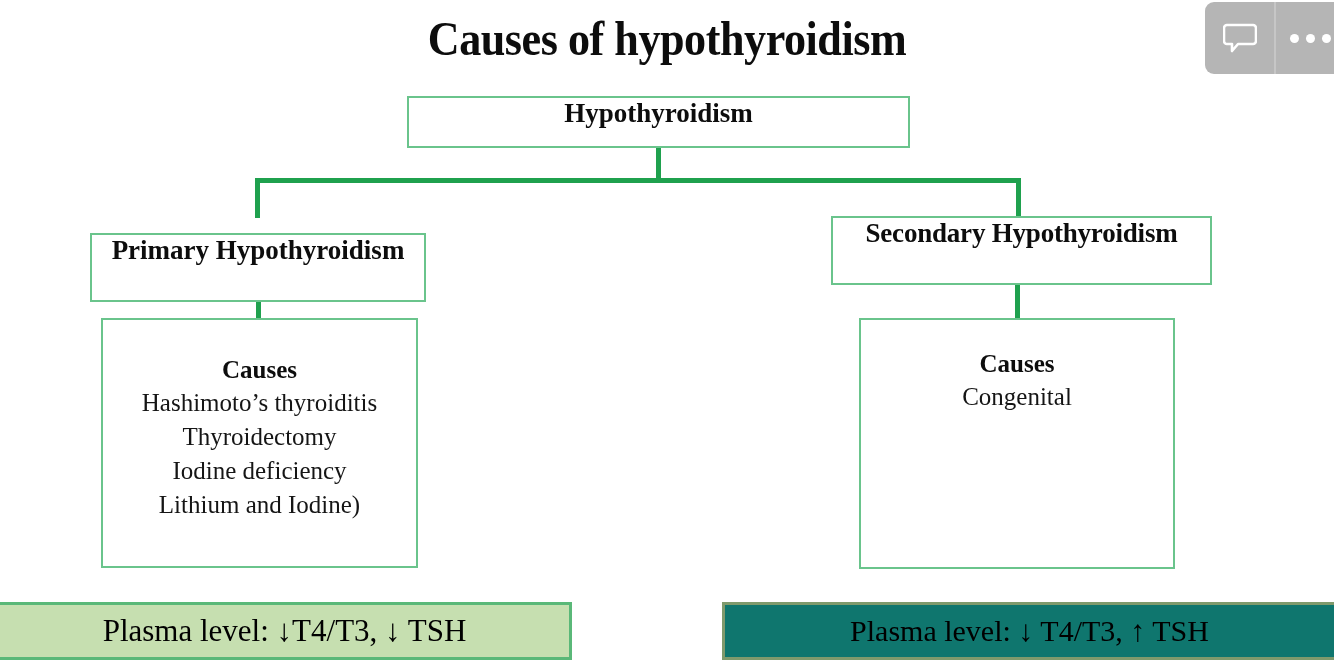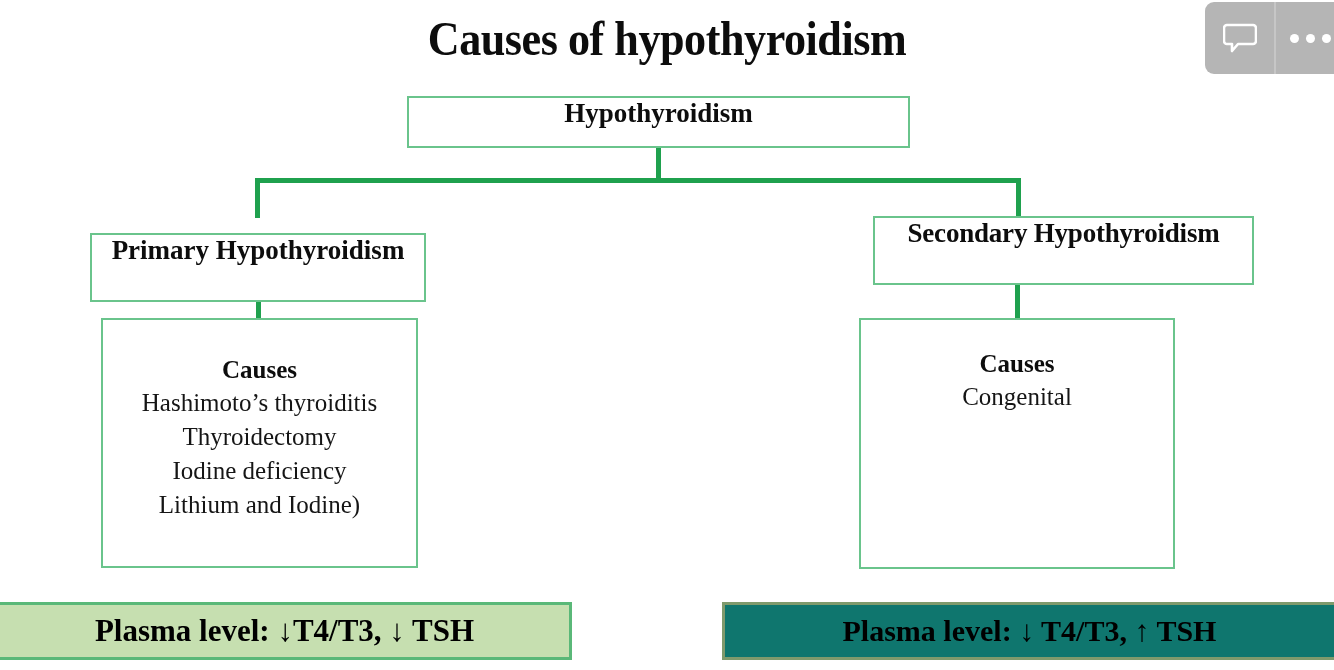--- a/index.html
+++ b/index.html
@@ -82,21 +82,21 @@
   .node-label {
     font-weight: bold;
     font-size: 26px;
     line-height: 30px;
     white-space: nowrap;
     color: #0d0d0d;
   }
 
   #node-root       { left: 407px; top: 96px;  width: 503px; height: 52px; }
   #node-primary    { left: 90px;  top: 233px; width: 336px; height: 69px; }
-  #node-secondary  { left: 831px; top: 216px; width: 381px; height: 69px; margin-left: 42px; }
+  #node-secondary  { left: 831px; top: 216px; width: 381px; height: 69px; }
 
   #node-root .node-label      { font-size: 27px; }
   #node-primary .node-label   { font-size: 27px; }
   #node-secondary .node-label { font-size: 27px; letter-spacing: -0.2px; }
 
   
   .causes-box {
     position: absolute;
     box-sizing: border-box;
     background: #ffffff;
@@ -148,21 +148,21 @@
     border: 3px solid #5ab878;
     border-left: none;
   }
   #plasma-right {
     left: 722px; top: 602px; width: 612px; height: 58px;
     background: #0f766e;
     border: 3px solid #7f9a6c;
     border-right: none;
   }
   .plasma-text {
-    font-weight: bold;
+    font-weight: normal;
     font-size: 31px;
     line-height: 36px;
     white-space: nowrap;
     color: #000000;
   }
   #plasma-right .plasma-text { font-size: 30px; }
 </style>
 </head>
 <body>
 

